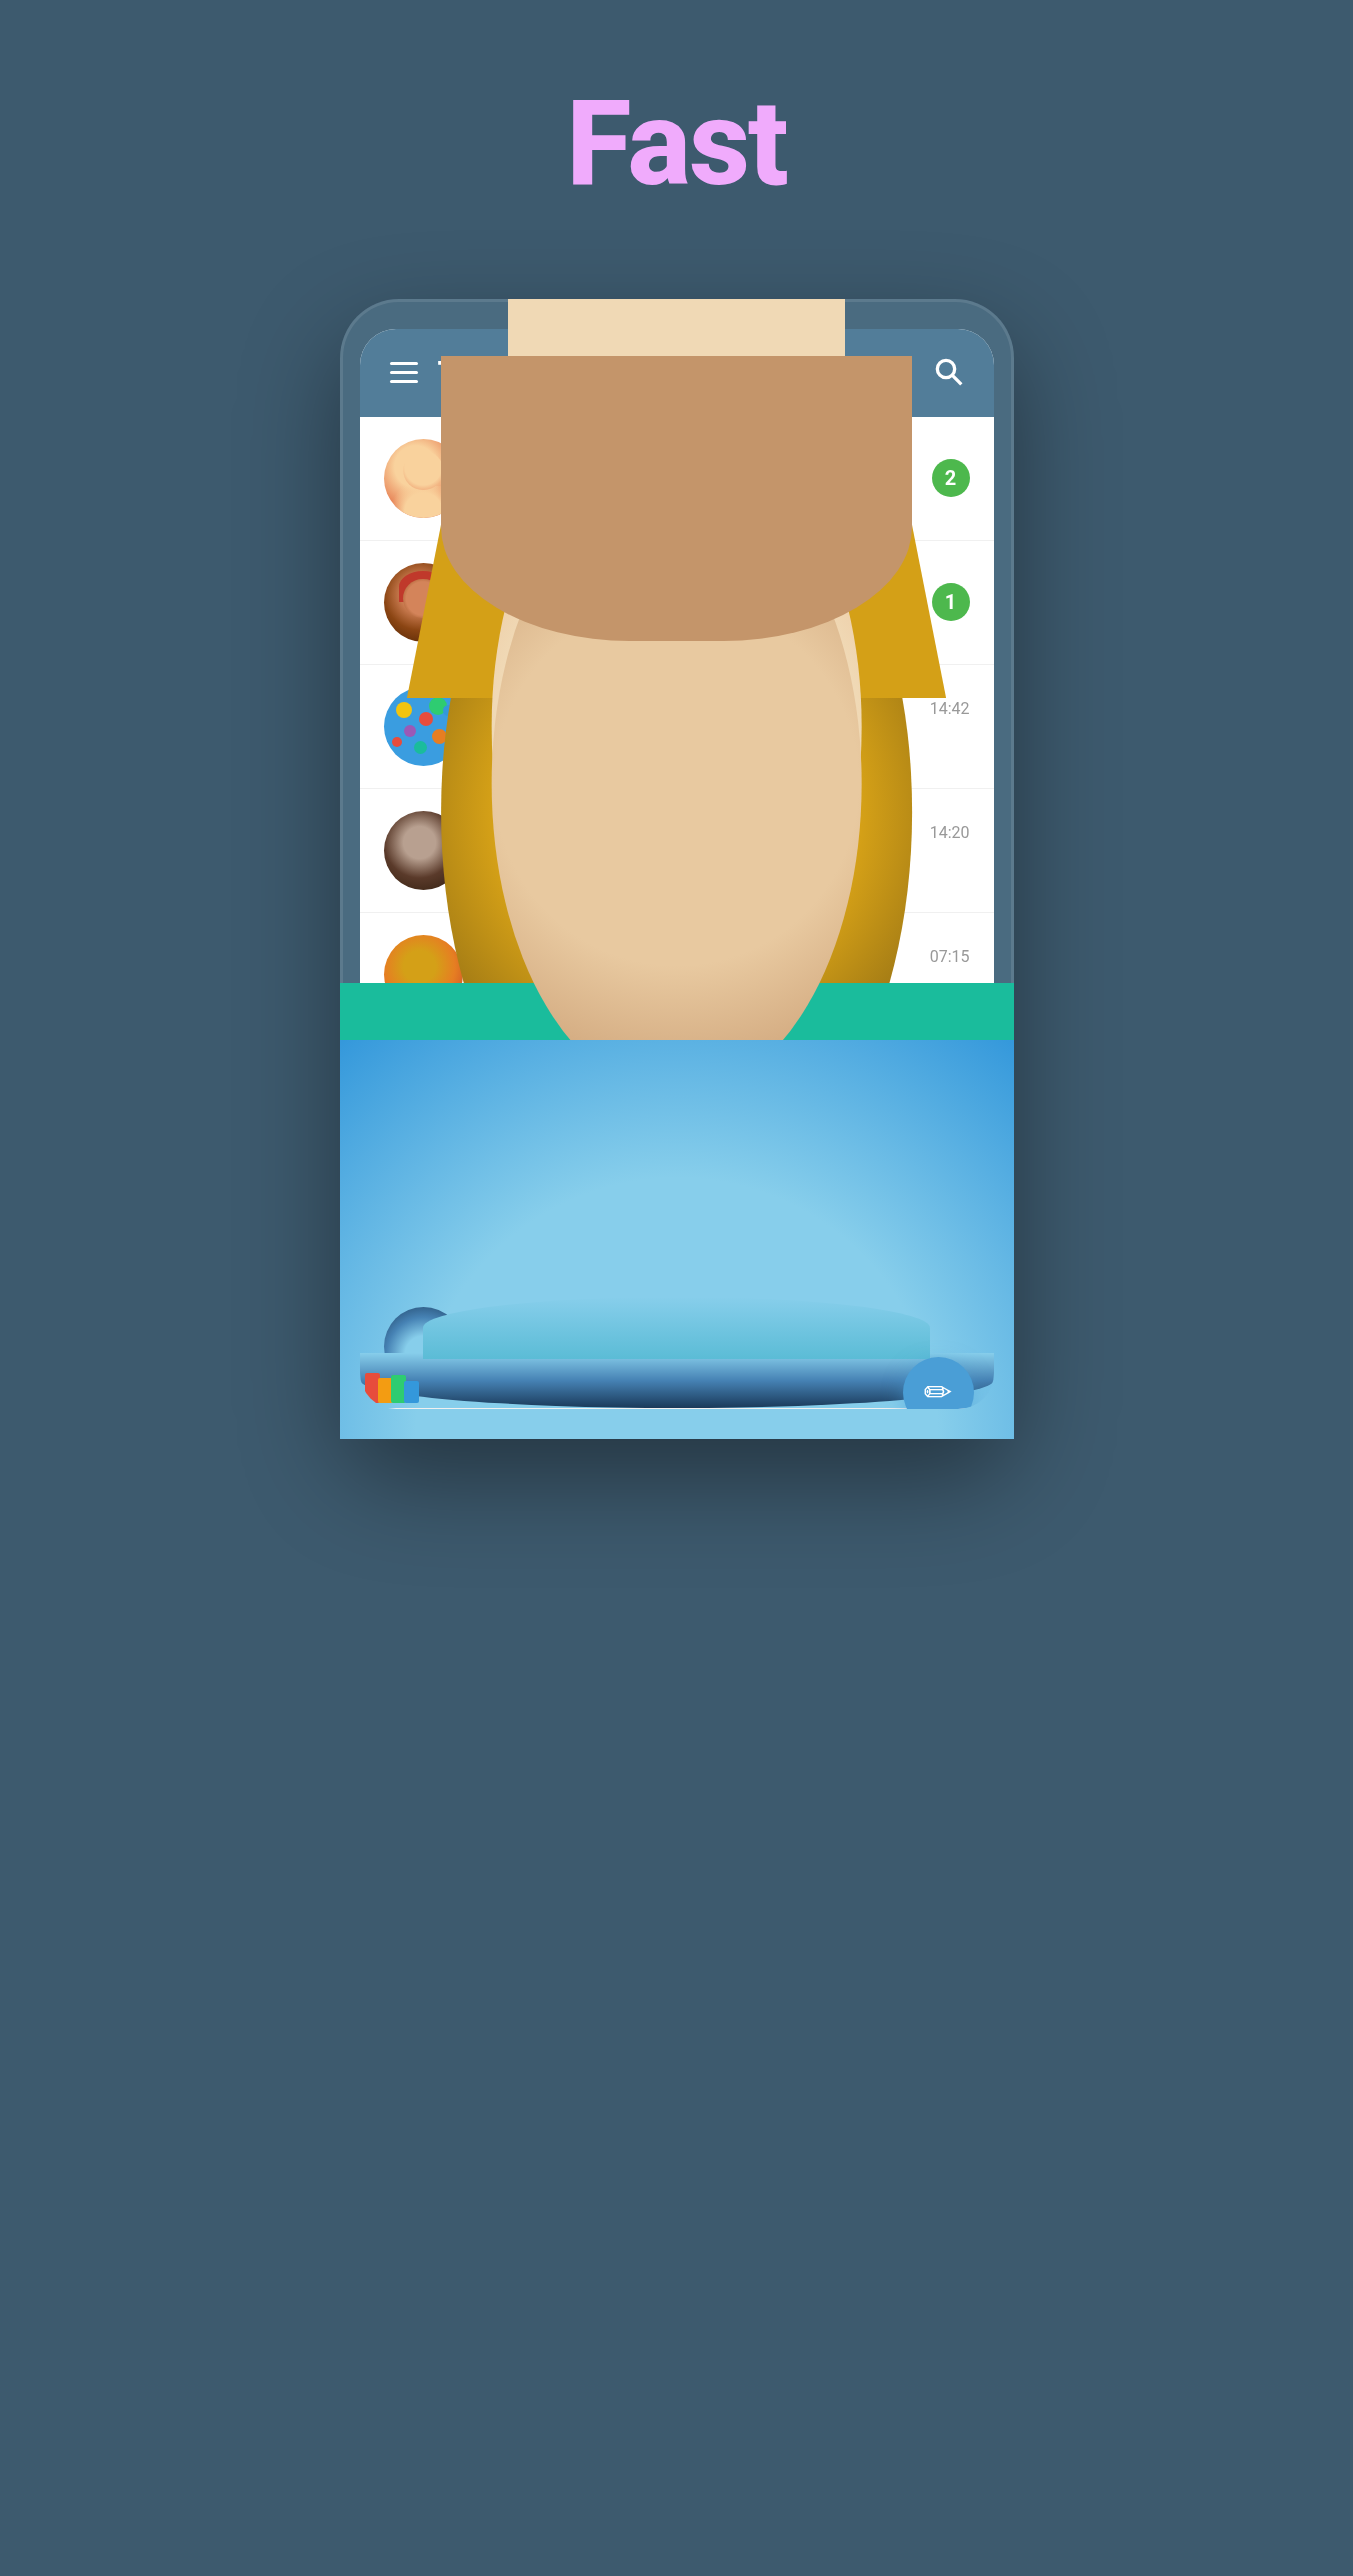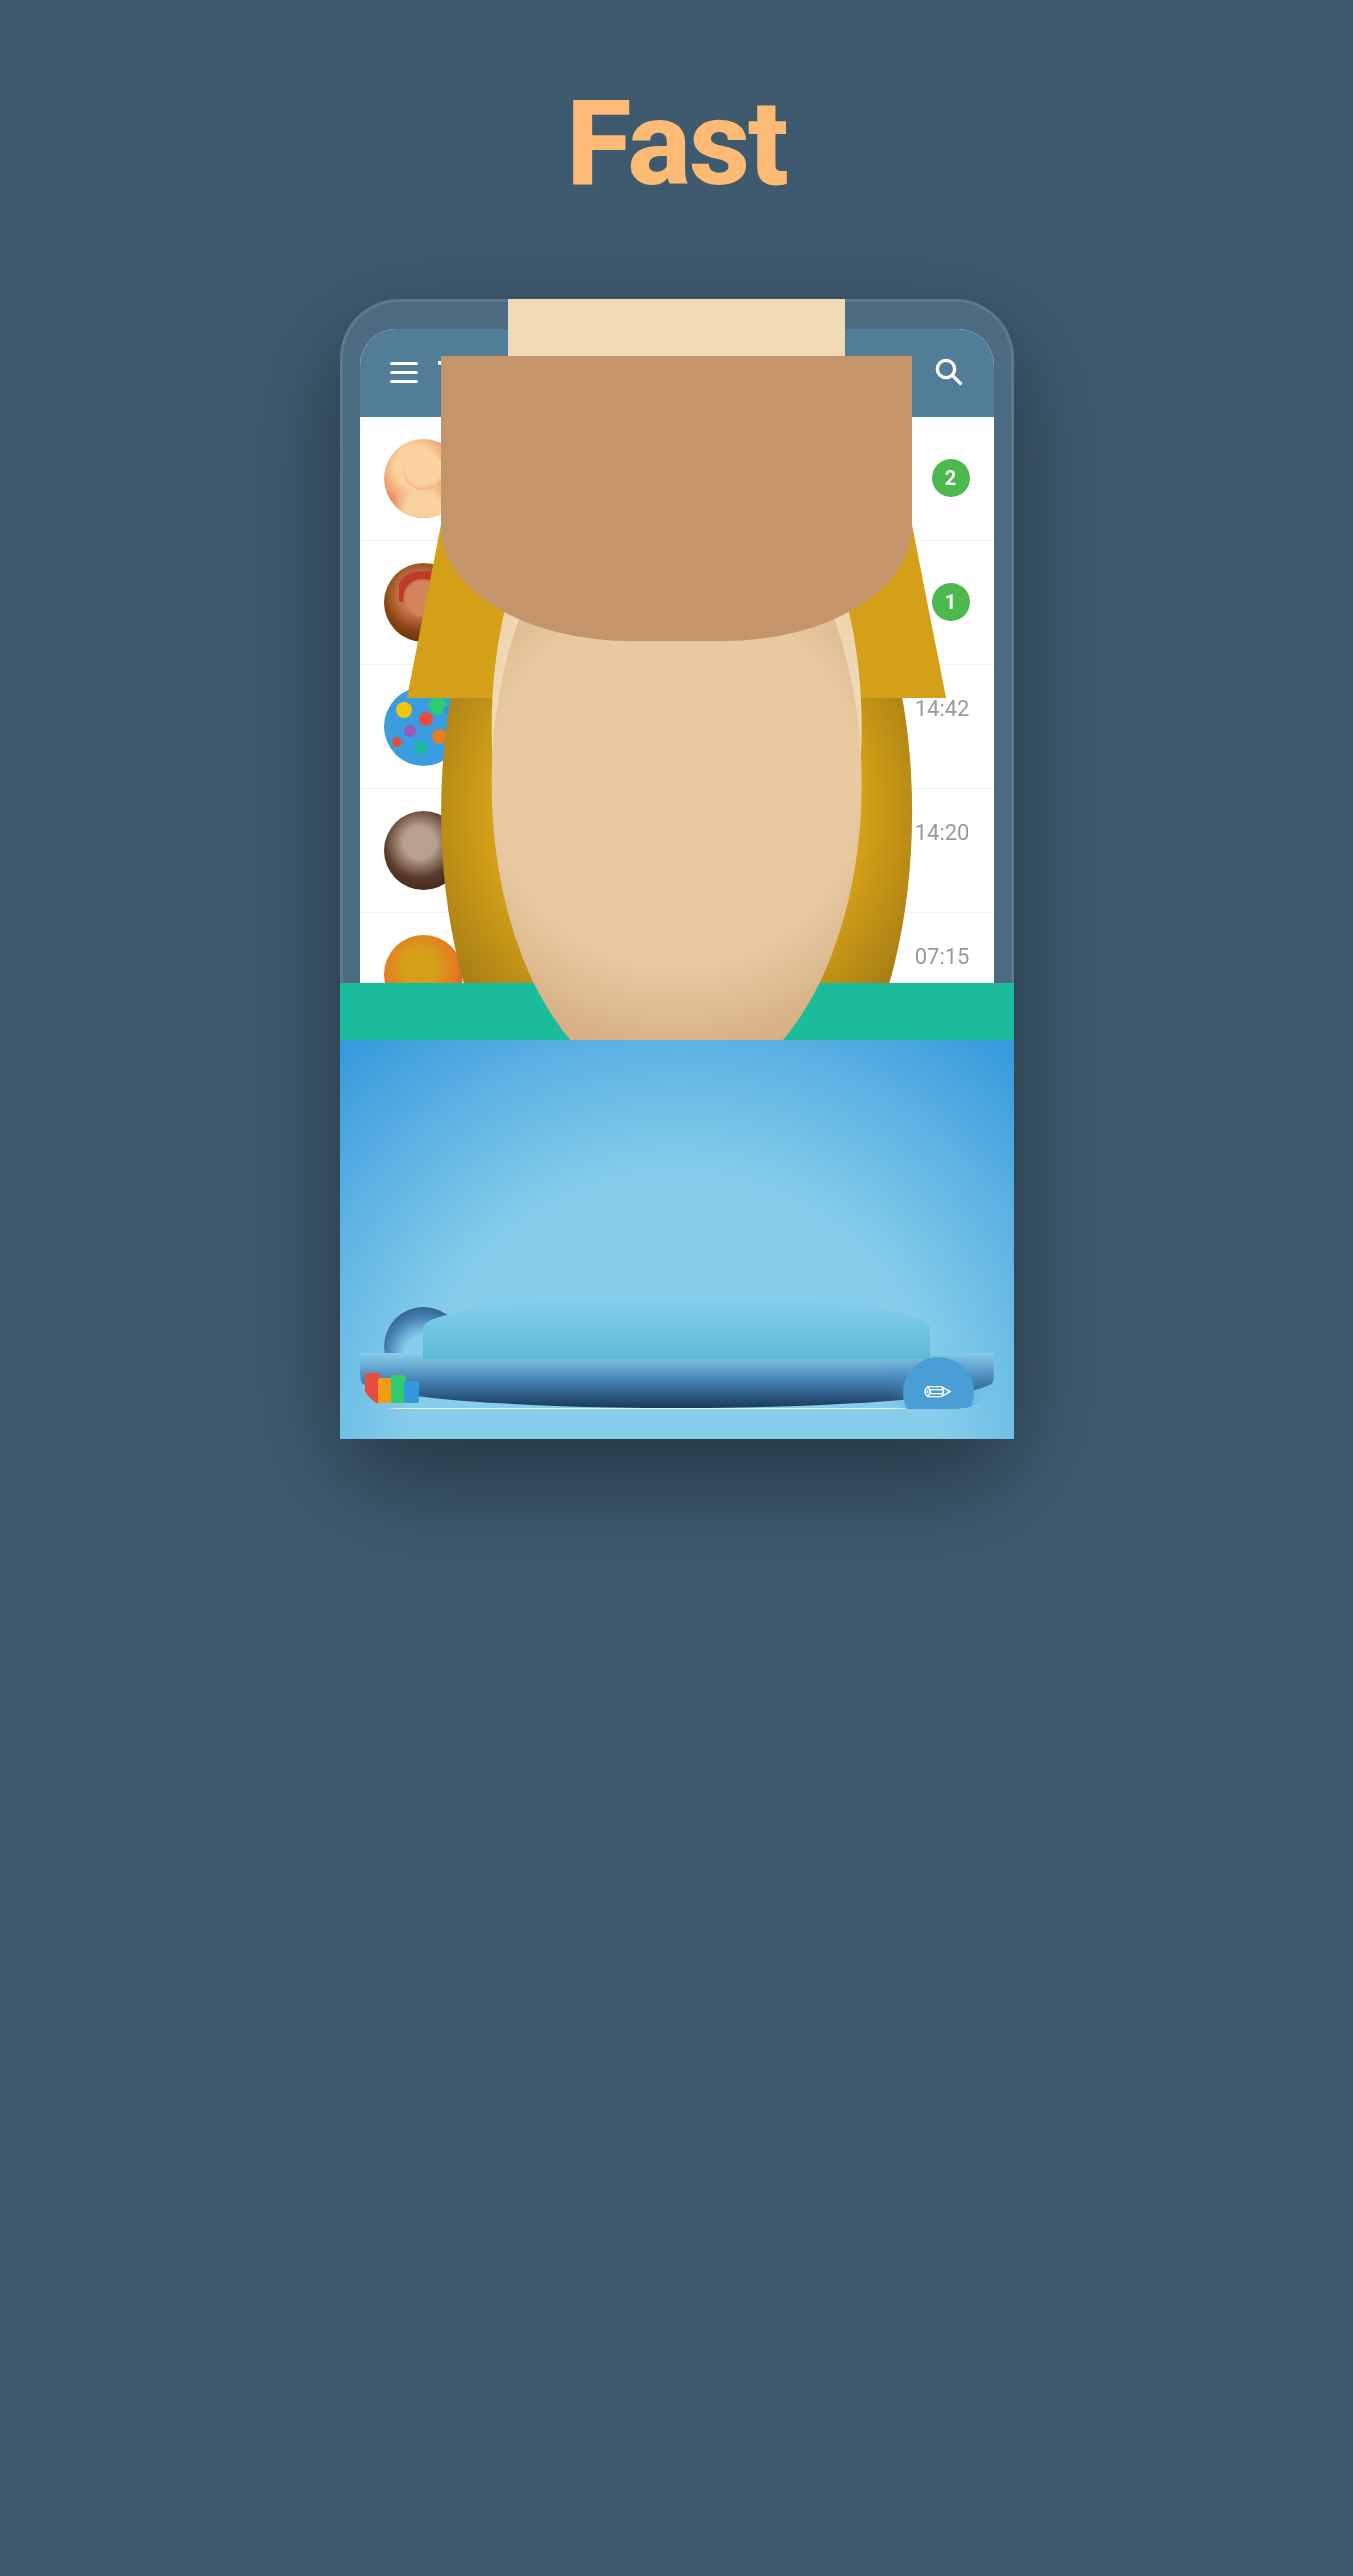--- a/index.html
+++ b/index.html
@@ -19,21 +19,21 @@
       display: flex;
       flex-direction: column;
       align-items: center;
       padding-top: 79px;
       padding-bottom: 59px;
     }
 
     .hero-title {
       font-size: 119px;
       font-weight: 800;
-      color: #fdba74;
+      color: #f0abfc;
       letter-spacing: -2px;
       line-height: 1.1;
       margin-bottom: 30px;
     }
 
     .hero-subtitle {
       font-size: 36px;
       color: rgba(255,255,255,0.85);
       text-align: center;
       line-height: 1.5;
@@ -172,21 +172,21 @@
     .chat-name-secret {
       font-size: 26px;
       font-weight: 700;
       color: #3cb371;
       display: flex;
       align-items: center;
       gap: 6px;
     }
 
     .chat-time {
-      font-size: 22px;
+      font-size: 16px;
       color: #999;
     }
 
     .chat-time-read {
       display: flex;
       align-items: center;
       gap: 6px;
       color: #999;
     }
 

